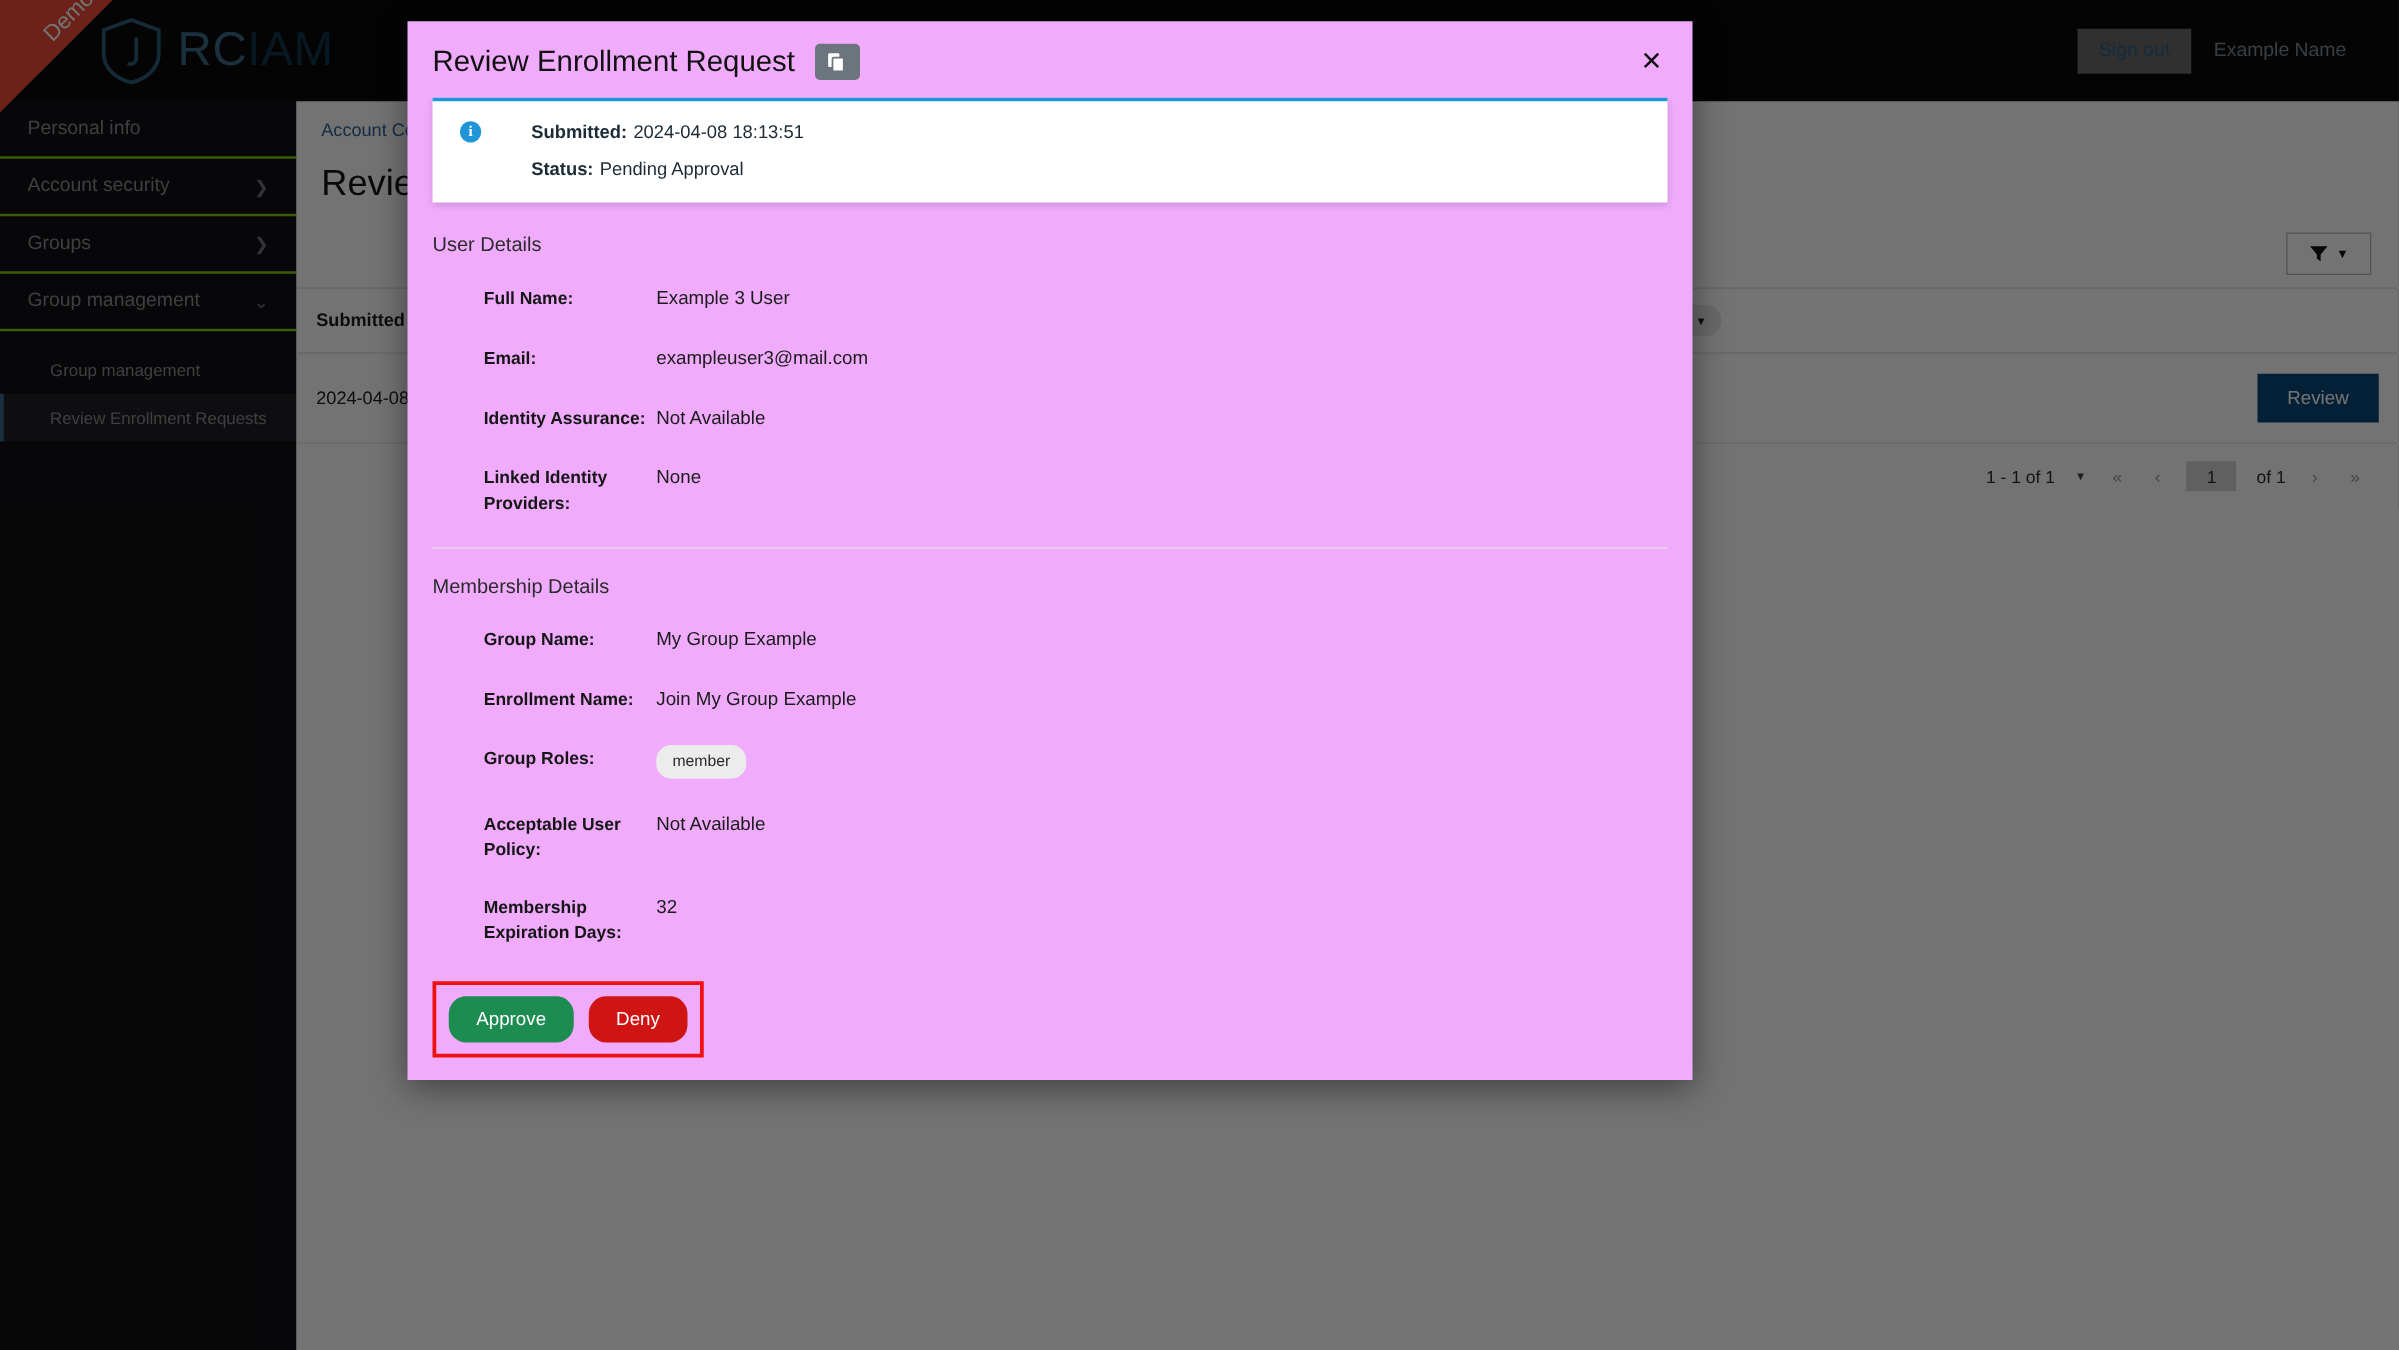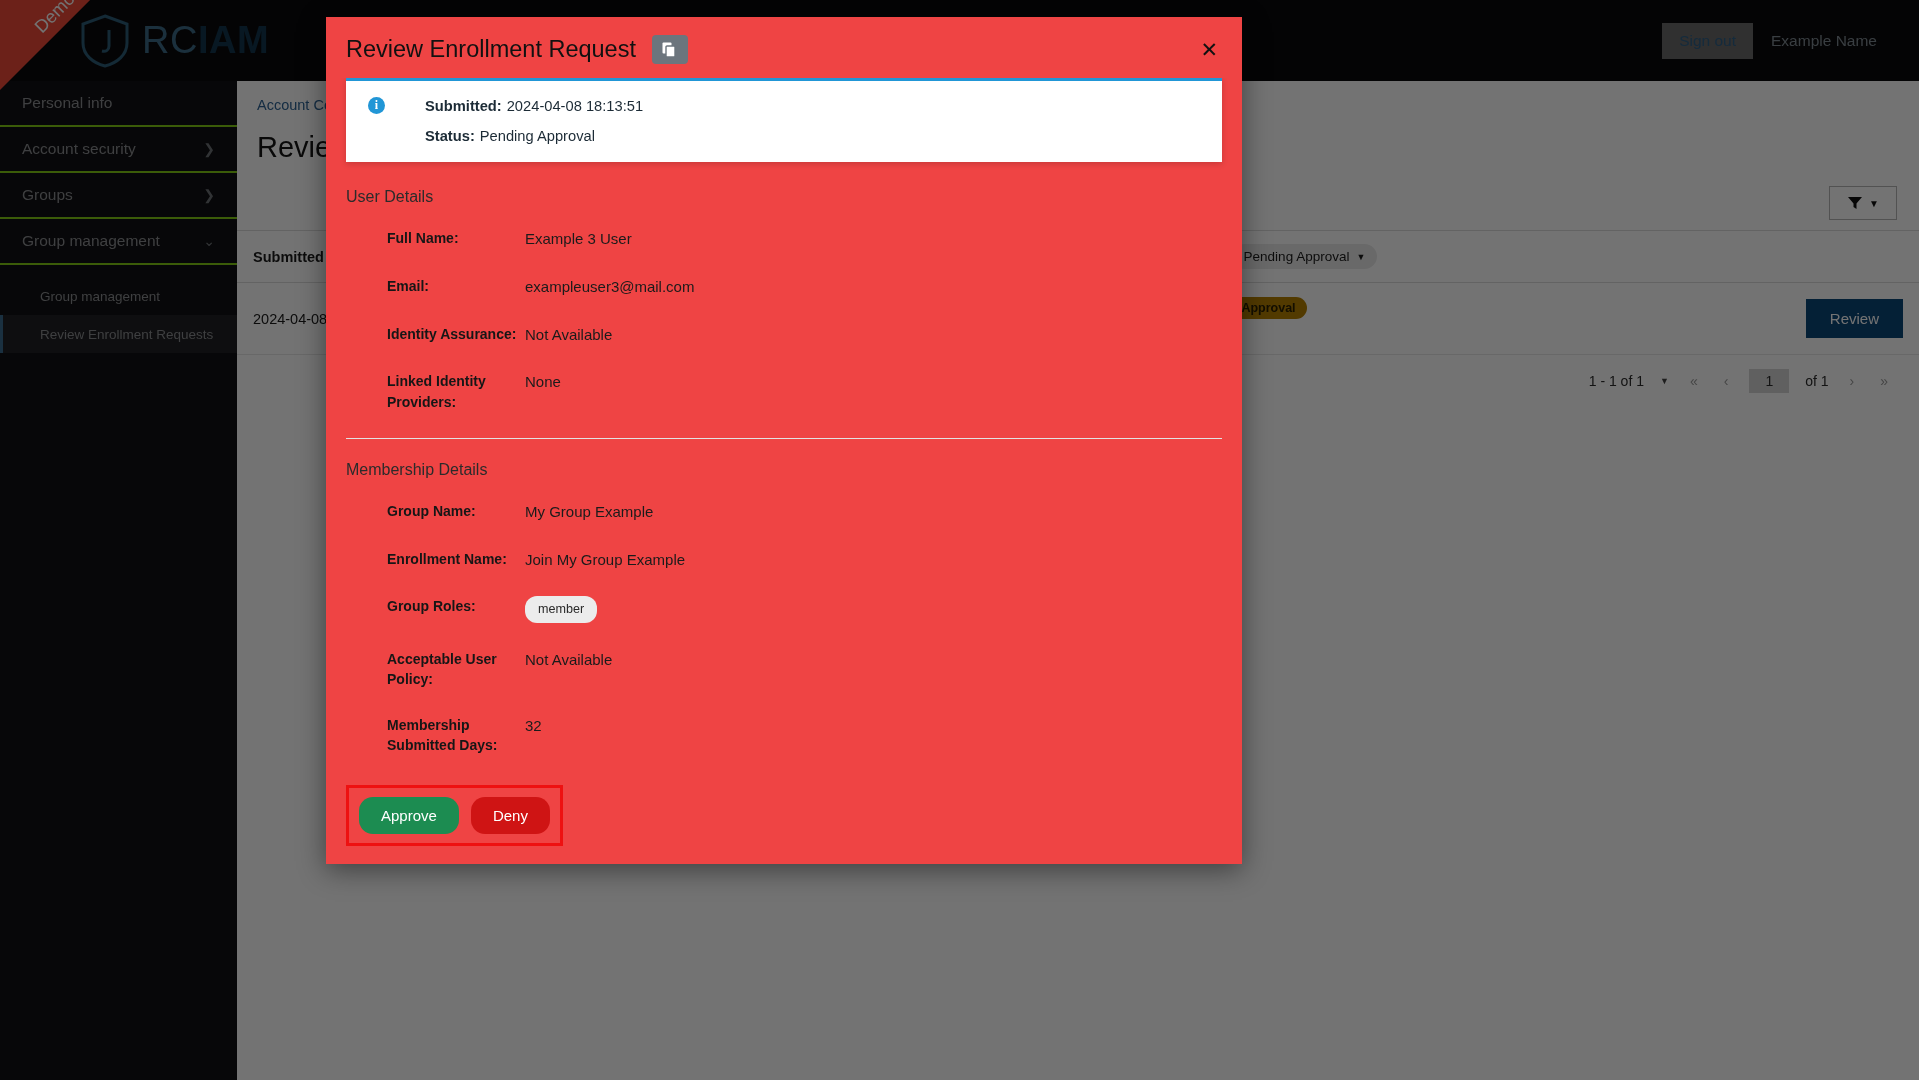--- a/index.html
+++ b/index.html
@@ -12,21 +12,21 @@
   #app { position: relative; width: 1919px; height: 1080px; }
 
   
   .topbar {
     position: absolute; top: 0; left: 0; width: 1919px; height: 81px;
     background: #0b0b0d; display: flex; align-items: center;
   }
   .brand { display: flex; align-items: center; margin-left: 78px; gap: 10px; }
   .brand-mark { width: 54px; height: 56px; }
   .brand-text { font-size: 38px; letter-spacing: .5px; color: #3d6b87; }
-  .brand-text b { color: #13374f; font-weight: 700; }
+  .brand-text b { color: #13374f; font-weight: 400; }
   .topbar-right {
     margin-left: auto; display: flex; align-items: center; gap: 0; margin-right: 24px;
   }
   .signout-btn {
     background: #6a6a6a; color: #2e5f86; border: none;
     font-size: 15.5px; padding: 9px 17px; cursor: pointer;
     font-family: "Liberation Sans", sans-serif;
   }
   .username { color: #7f8a92; font-size: 15.5px; padding: 0 18px; }
 
@@ -91,22 +91,22 @@
     gap: 16px; padding: 14px 26px; font-size: 14px; color: #2b2b2b;
   }
   .pager .arrow { color: #9a9a9a; padding: 0 5px; cursor: pointer; }
   .pager .pgbox { background: #d6d6d6; padding: 4px 16px; }
 
   
   .overlay {
     position: absolute; inset: 0; background: rgba(0,0,0,.55); z-index: 50;
   }
   .modal {
-    position: absolute; left: 326px; top: 17px; width: 916px; height: 847px;
-    background: #ef4444; z-index: 60; display: flex; flex-direction: column;
+    position: absolute; left: 326px; top: 17px; width: 1028px; height: 847px;
+    background: #f0abfc; z-index: 60; display: flex; flex-direction: column;
     box-shadow: 0 6px 26px rgba(0,0,0,.45);
   }
   .modal-head {
     display: flex; align-items: center; padding: 18px 24px 14px 20px;
   }
   .modal-title { font-size: 23.5px; color: #111; font-weight: 400; }
   .copy-btn {
     margin-left: 16px; width: 36px; height: 29px; background: #6c757d;
     border: none; border-radius: 4px; cursor: pointer;
     display: flex; align-items: center; justify-content: center;
@@ -318,21 +318,21 @@
         <div class="lbl">Group Roles:</div>
         <div class="val">
           <span class="role-pill">member</span>
         </div>
       </div>
       <div class="field">
         <div class="lbl">Acceptable User Policy:</div>
         <div class="val">Not Available</div>
       </div>
       <div class="field">
-        <div class="lbl">Membership Submitted Days:</div>
+        <div class="lbl">Membership Expiration Days:</div>
         <div class="val">32</div>
       </div>
       <div class="field">
         <div class="lbl">Comments:</div>
         <div class="val">Test Enrollment Reason to join the group</div>
       </div>
 
     </div>
 
     <div class="modal-foot">

